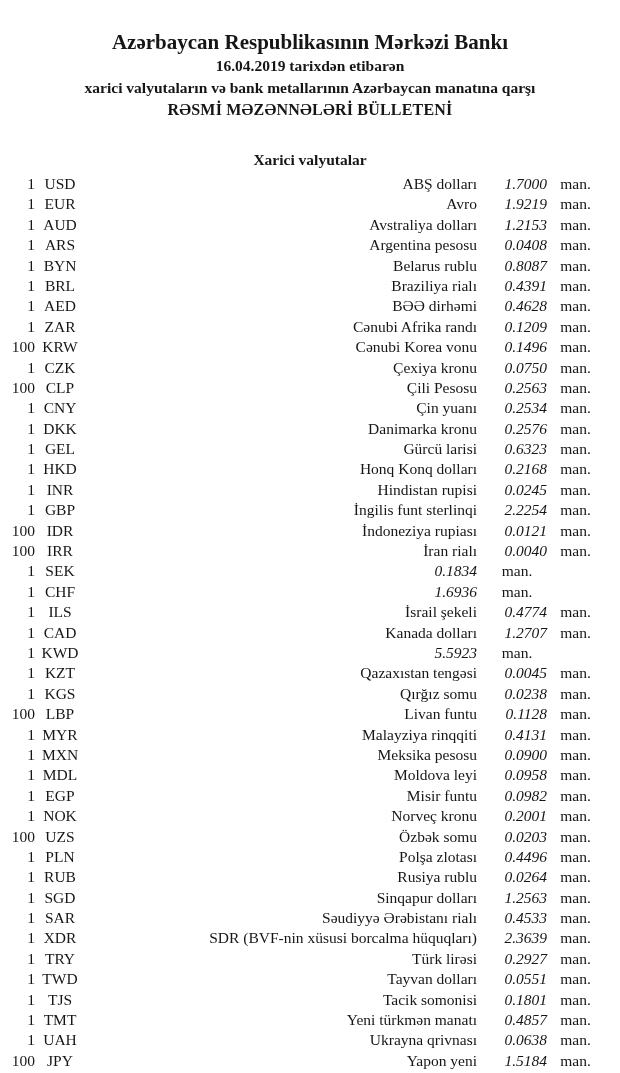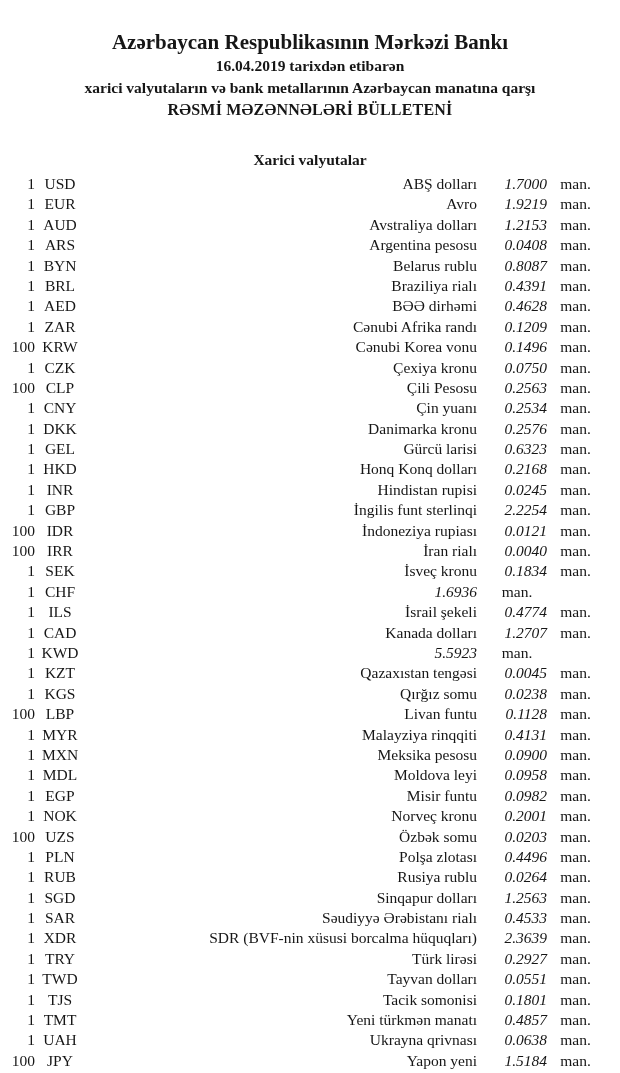--- a/index.html
+++ b/index.html
@@ -194,21 +194,20 @@
       <div class="row">
         <span class="qty">100</span>
         <span class="code">IRR</span>
         <span class="name">İran rialı</span>
         <span class="rate">0.0040</span>
         <span class="unit">man.</span>
       </div>
       <div class="row">
         <span class="qty">1</span>
         <span class="code">SEK</span>
-        <span class="name">İsveç kronu</span>
         <span class="rate">0.1834</span>
         <span class="unit">man.</span>
       </div>
       <div class="row">
         <span class="qty">1</span>
         <span class="code">CHF</span>
         <span class="rate">1.6936</span>
         <span class="unit">man.</span>
       </div>
       <div class="row">

